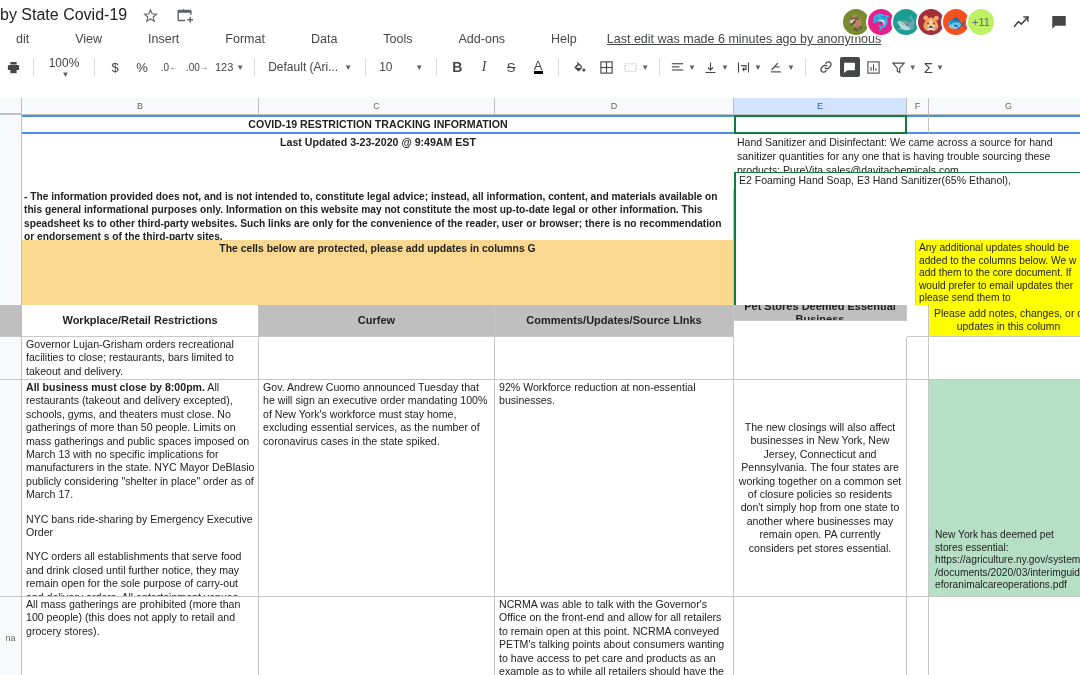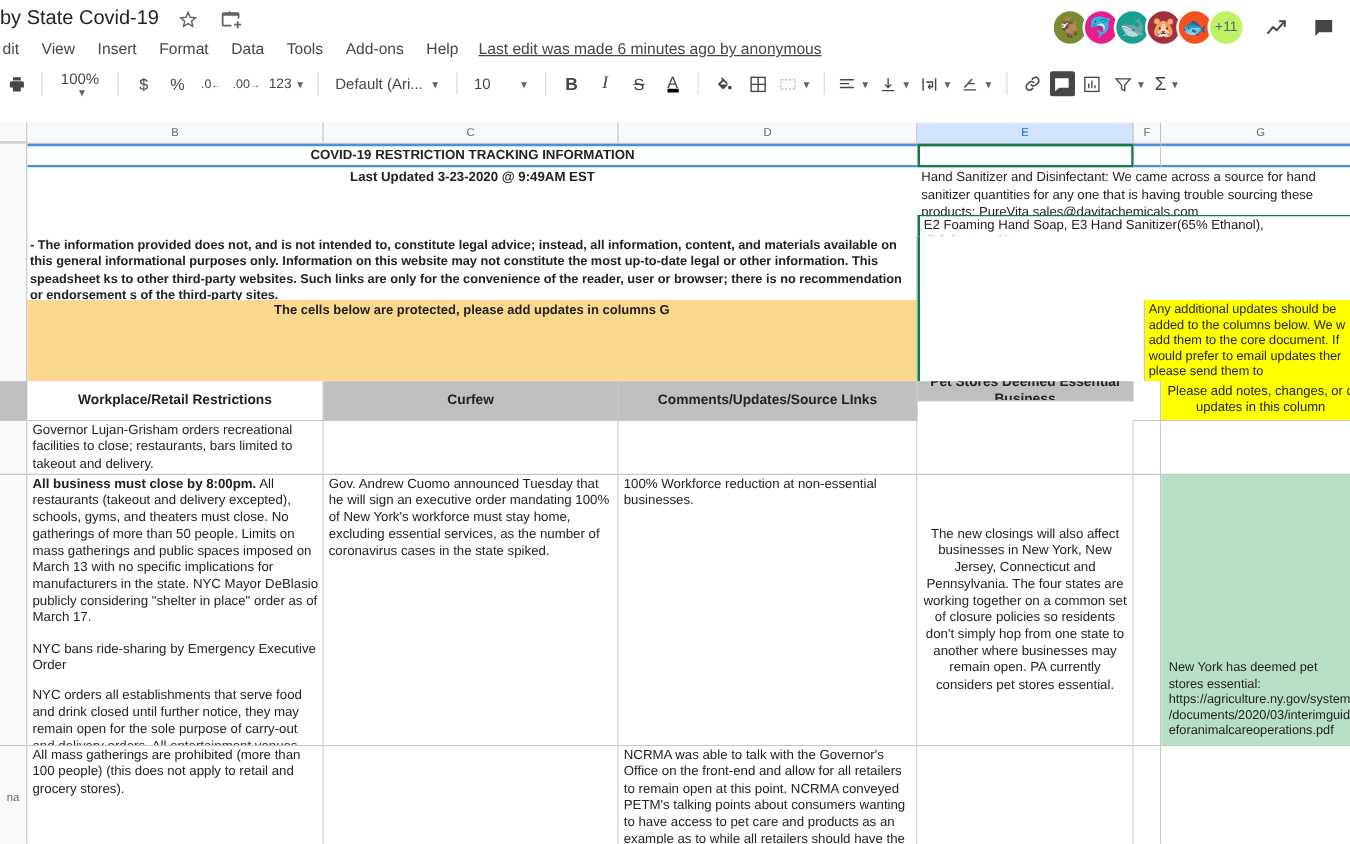--- a/index.html
+++ b/index.html
@@ -45,21 +45,21 @@
     height: 24px;
     gap: 14px;
     padding-left: 0;
     margin-top: -3px;
   }
   .menu-item {
     font-size: 12.5px;
     color: #444746;
     white-space: nowrap;
     cursor: pointer;
-    padding: 2px 2px;
+    padding: 2px 16px;
   }
   .last-edit {
     font-size: 12.5px;
     color: #444746;
     text-decoration: underline;
     margin-left: 0;
     white-space: nowrap;
     cursor: pointer;
   }
 
@@ -483,21 +483,21 @@
   <div class="row">
     <div class="rowhdr" style="height:217px"></div>
     <div class="cell w-b bodytext" style="height:217px;white-space:normal;padding-left:4px">
       <span class="bold">All business must close by 8:00pm.</span><span> All restaurants (takeout and delivery excepted), schools, gyms, and theaters must close. No gatherings of more than 50 people.  Limits on mass gatherings and public spaces imposed on March 13 with no specific implications for manufacturers in the state. NYC Mayor DeBlasio publicly considering "shelter in place" order as of March 17.</span>
       <div style="height:11px"></div>
       <div>NYC bans ride-sharing by Emergency Executive Order</div>
       <div style="height:11px"></div>
       <div>NYC orders all establishments that serve food and drink closed until further notice, they may remain open for the sole purpose of carry-out and delivery orders. All entertainment venues ordered closed, commercial gyms closed.</div>
     </div>
     <div class="cell w-c bodytext" style="height:217px;white-space:normal;padding-left:4px;vertical-align:top">Gov. Andrew Cuomo announced Tuesday that he will sign an executive order mandating 100% of New York's workforce must stay home, excluding essential services, as the number of coronavirus cases in the state spiked.</div>
-    <div class="cell w-d bodytext" style="height:217px;white-space:normal;padding-left:4px">100% Workforce reduction at non-essential businesses.</div>
+    <div class="cell w-d bodytext" style="height:217px;white-space:normal;padding-left:4px">92% Workforce reduction at non-essential businesses.</div>
     <div class="cell w-e bodytext" style="height:217px;white-space:normal;text-align:center;display:flex;align-items:center;justify-content:center;padding:0 3px">The new closings will also affect businesses in New York, New Jersey, Connecticut and Pennsylvania. The four states are working together on a common set of closure policies so residents don't simply hop from one state to another where businesses may remain open. PA currently considers pet stores essential.</div>
     <div class="cell w-f" style="height:217px"></div>
     <div class="cell w-g green-light smalltext" style="height:217px;white-space:normal;display:flex;align-items:flex-end;padding:0 4px 4px 6px;word-break:break-word">New York has deemed pet stores essential: https://agriculture.ny.gov/system/ /documents/2020/03/interimguid eforanimalcareoperations.pdf</div>
   </div>
 
   <div class="row">
     <div class="rowhdr" style="height:82px;font-size:9px">na</div>
     <div class="cell w-b bodytext" style="height:82px;white-space:normal;padding-left:4px">All mass gatherings are prohibited (more than 100 people) (this does not apply to retail and grocery stores).</div>
     <div class="cell w-c" style="height:82px"></div>
     <div class="cell w-d bodytext" style="height:82px;white-space:normal;padding-left:4px">NCRMA was able to talk with the Governor's Office on the front-end and allow for all retailers to remain open at this point. NCRMA conveyed PETM's talking points about consumers wanting to have access to pet care and products as an example as to while all retailers should have the ability to stay</div>

